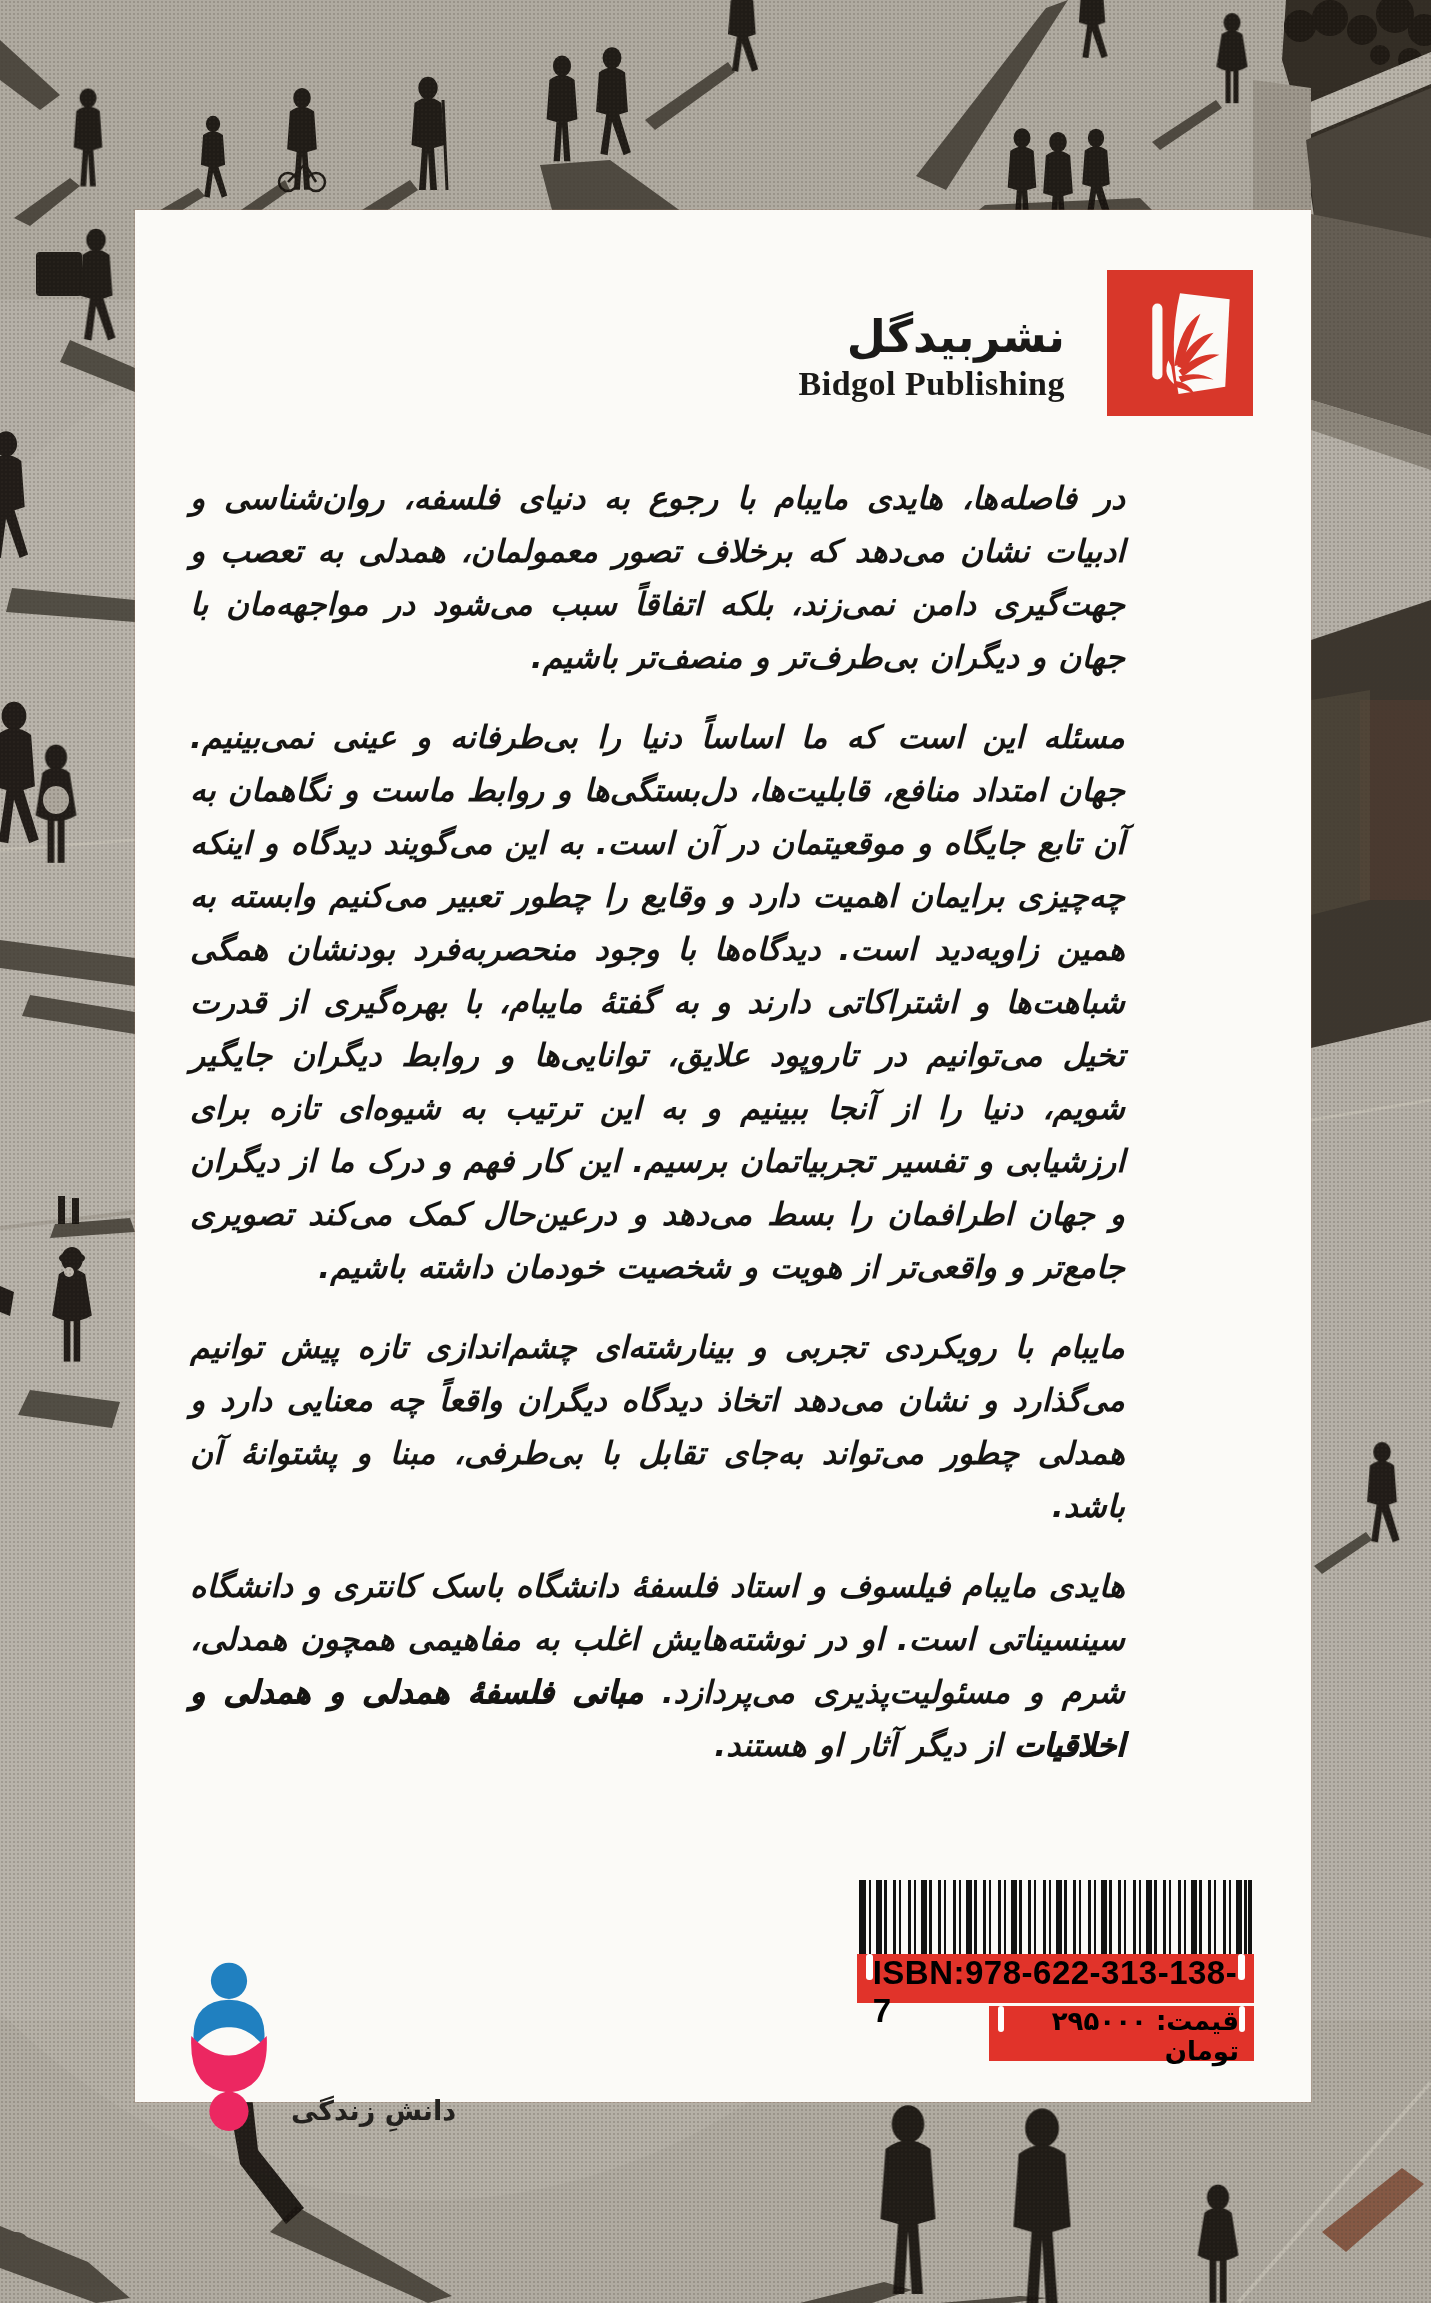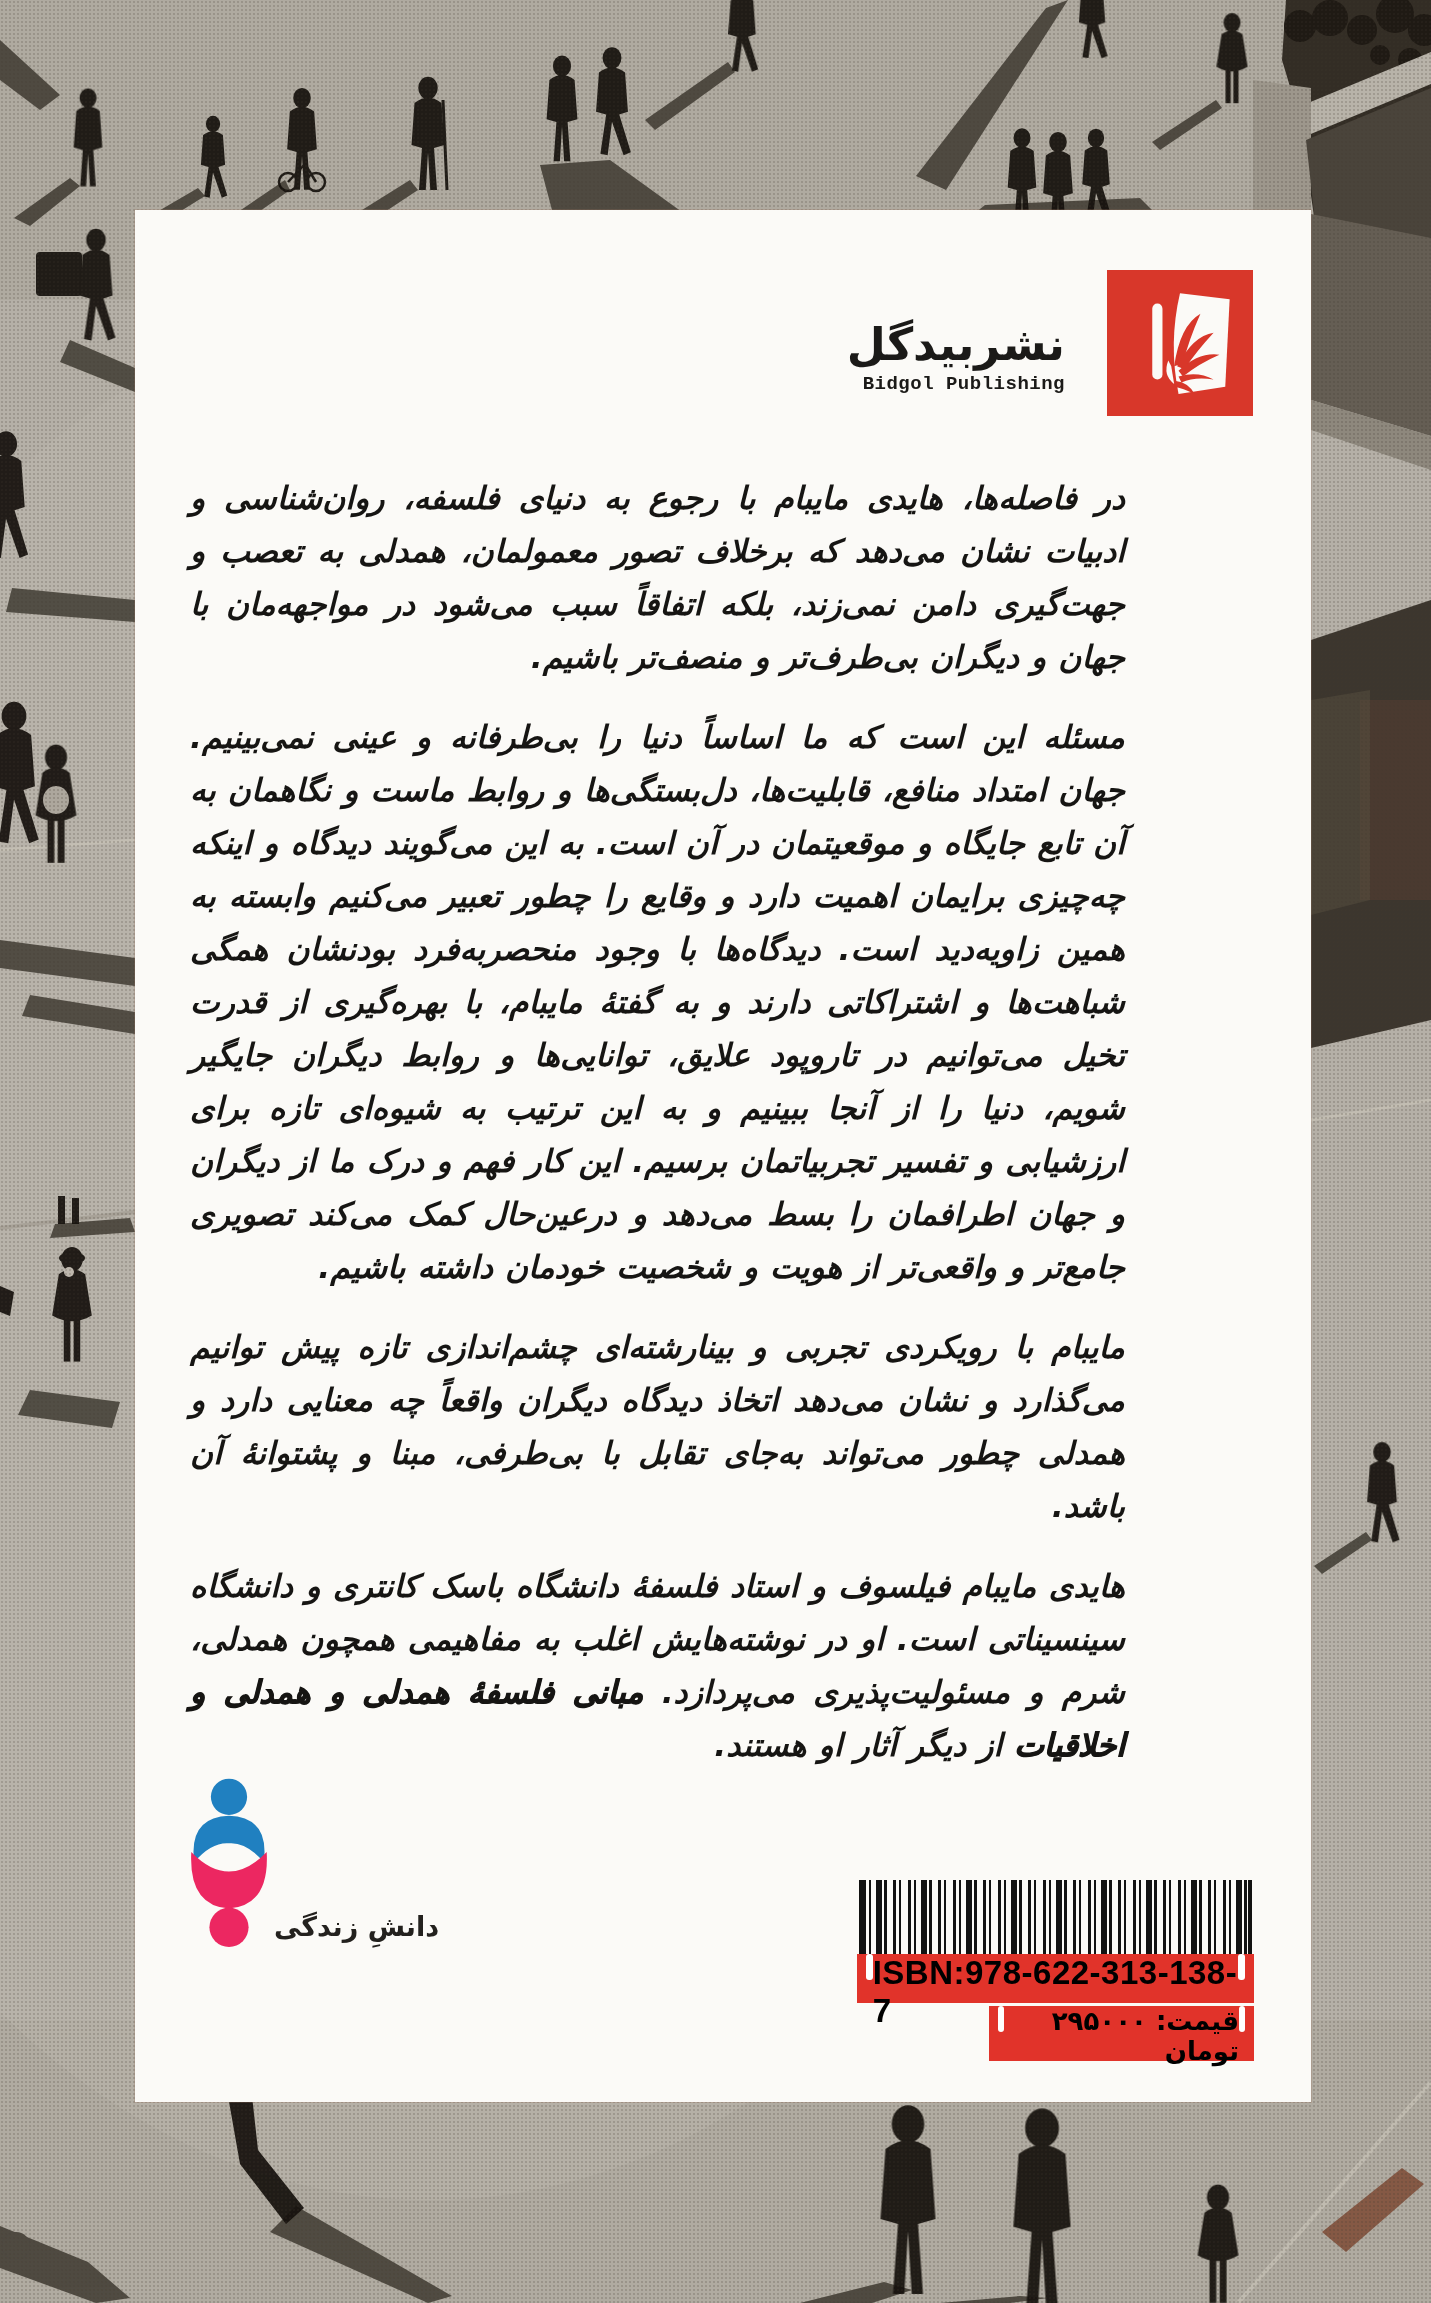--- a/index.html
+++ b/index.html
@@ -11,35 +11,35 @@
     background-size:4px 4px;}
 
   
   .card{position:absolute;left:135px;top:210px;width:1176px;height:1892px;
         background:#fbfaf7;box-shadow:0 0 0 1px rgba(160,120,100,.25);}
 
   
   .pub{position:absolute;top:60px;right:56px;display:flex;align-items:center;gap:40px;}
   .pub-names{text-align:right;padding-top:28px;}
   .pub-fa{font-size:45px;font-weight:bold;color:#1b1a18;line-height:1.15;}
-  .pub-en{font-size:19px;font-weight:bold;color:#1b1a18;letter-spacing:.5px;
-          font-family:Liberation Mono, monospace;margin-top:2px;margin-left:32px;}
+  .pub-en{font-size:34px;font-weight:bold;color:#1b1a18;letter-spacing:.5px;
+          font-family:Liberation Serif, serif;margin-top:2px;margin-left:32px;}
   .pub-logo{width:150px;height:146px;}
   .pub-logo svg{display:block;width:100%;height:100%;}
 
   
   .blurb{position:absolute;left:55px;top:262px;width:935px;direction:rtl;
          color:#161513;font-style:italic;}
   .blurb p{margin:0 0 27px 0;font-size:31.5px;font-weight:bold;line-height:53px;
            text-align:justify;text-align-last:right;word-spacing:1px;}
   .blurb p:last-child{margin-bottom:0;}
   .btitle{-webkit-text-stroke:.9px #161513;}
 
   
-  .series{position:absolute;left:49px;top:1568px;display:flex;align-items:flex-end;gap:0;}
+  .series{position:absolute;left:49px;top:1752px;display:flex;align-items:flex-end;gap:17px;}
   .series svg{display:block;width:90px;height:174px;}
   .series-label{font-size:27px;font-weight:bold;color:#23211e;padding-bottom:10px;direction:rtl;}
 
   
   .isbnblock{position:absolute;right:57px;top:1670px;width:397px;}
   .bars{height:74px;margin:0 2px;border-left:4px solid #121212;border-right:4px solid #121212;
     background:
       repeating-linear-gradient(90deg,
         #121212 0 3px, transparent 3px 6px,
         #121212 6px 8px, transparent 8px 13px,

